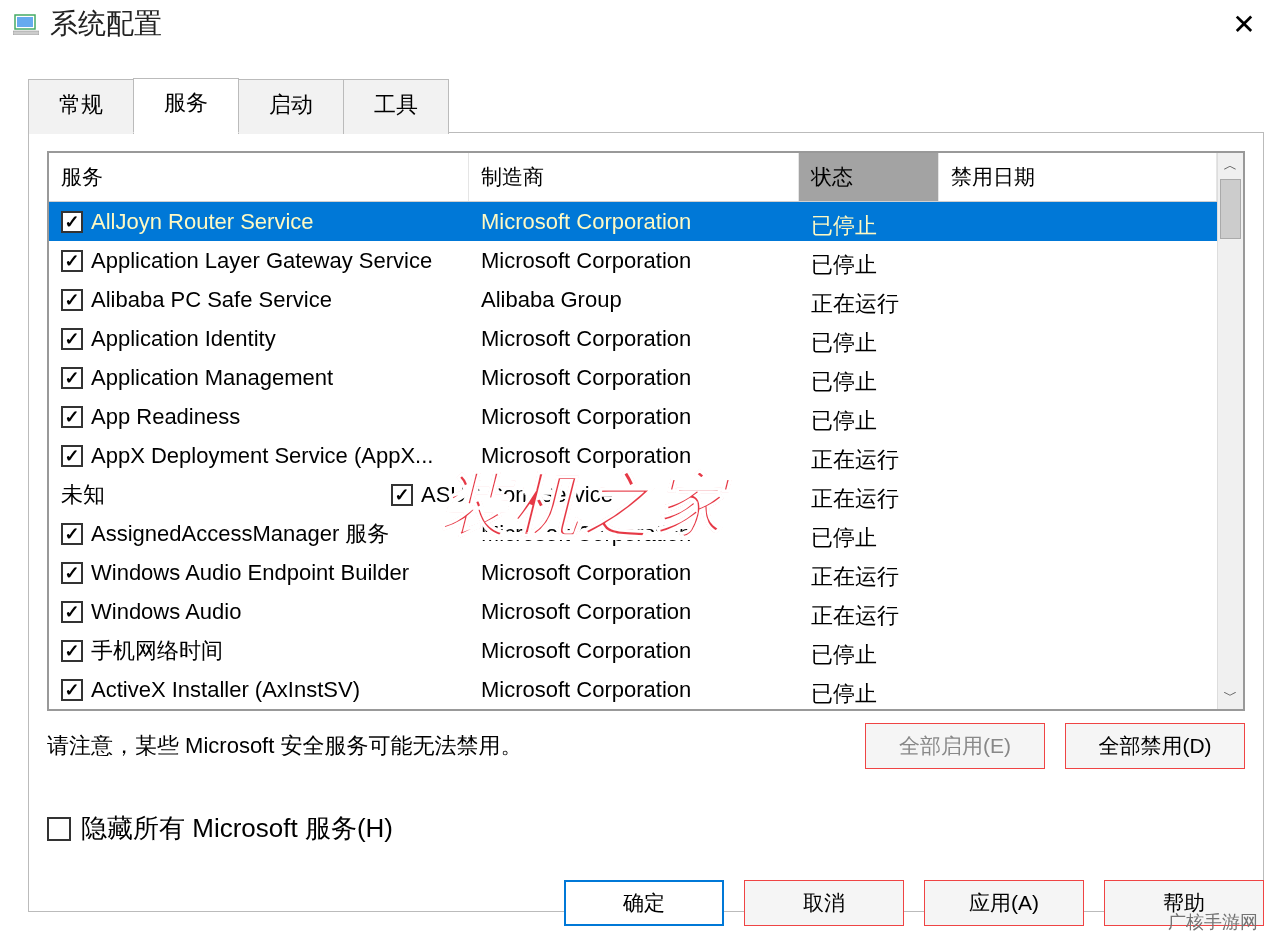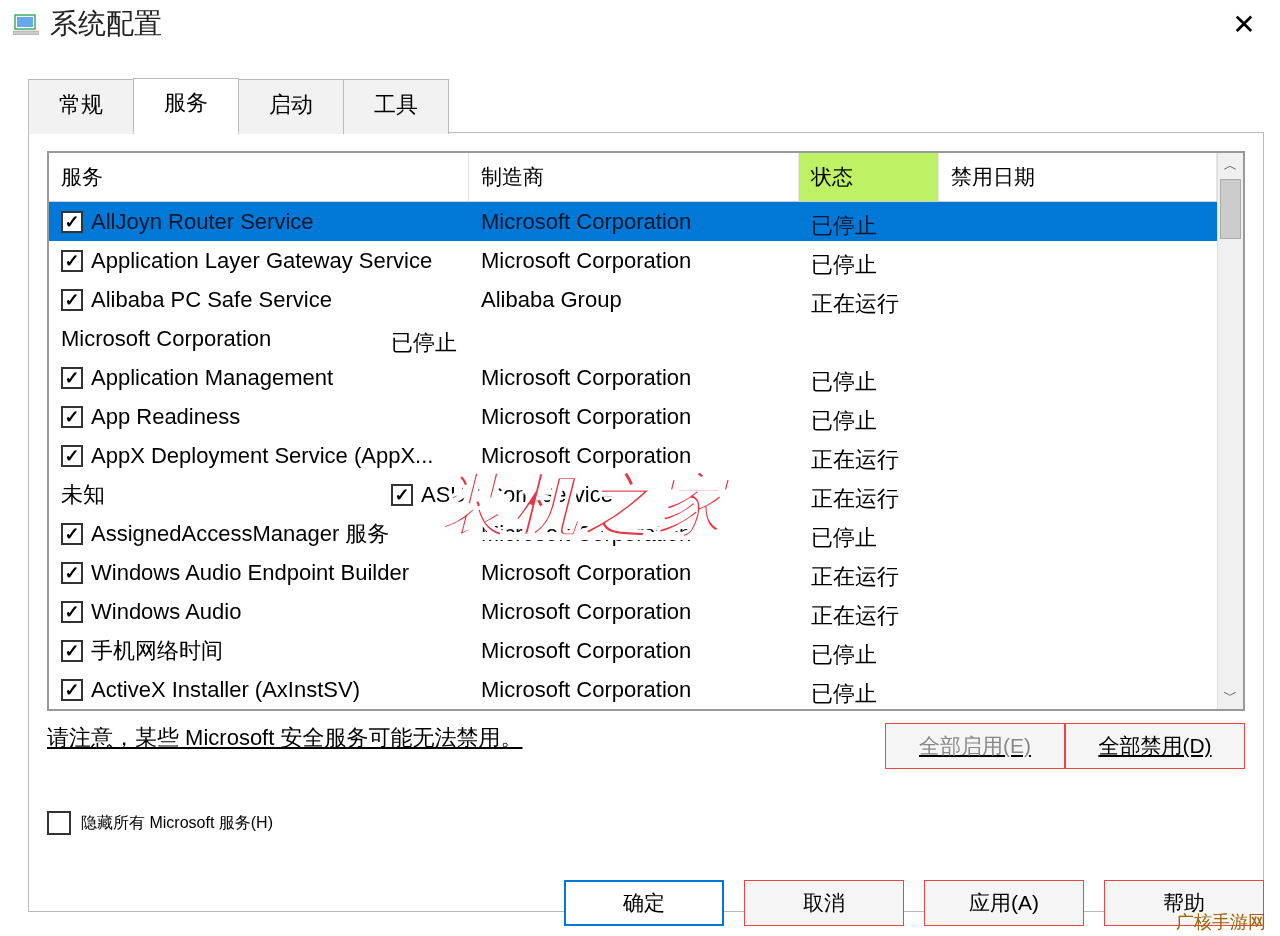--- a/index.html
+++ b/index.html
@@ -93,65 +93,66 @@
     border-bottom:1px solid #d0d0d0;
     font-size:21px;
     background:#fff;
   }
   .header-cell {
     padding:10px 12px;
     border-right:1px solid #e5e5e5;
     cursor:pointer;
   }
   .header-cell.sorted {
-    background:#bef264;
+    background:#a3a3a3;
   }
   .col-svc { width:420px; }
   .col-mfr { width:330px; flex-shrink:0; }
   .col-status { width:140px; flex-shrink:0; }
   .col-date { flex:1; }
   .rows { }
   .row {
     display:flex;
     align-items:center;
     font-size:22px;
     height:39px;
   }
-  .row.selected { background:#0078d7;color:#0f172a; }
+  .row.selected { background:#0078d7;color:#fef9c3; }
   .row.selected .chk { background:#fff; }
   .cell { padding:0 12px; overflow:hidden; white-space:nowrap; text-overflow:ellipsis; }
   .cell.svc { width:420px; display:flex; align-items:center; gap:8px; }
   .cell.mfr { width:330px; }
   .cell.status { width:140px;margin-top:9px; }
   .chk {
     width:22px;height:22px;border:2px solid #333;background:#fff;
     display:inline-flex;align-items:center;justify-content:center;
     flex-shrink:0;
   }
   .chk.checked::after {
     content:"✓";font-size:18px;color:#000;font-weight:bold;
   }
   .row.selected .chk.checked::after { color:#000; }
   .below {
     display:flex;
+    align-items:center;
     margin-top:12px;
-    text-decoration:underline;
+    gap:20px;
   }
   .note { font-size:22px; flex:1; }
   .btn {
     min-width:180px;height:46px;
     border:1px solid #ef4444;background:#f5f5f5;
     font-size:21px;cursor:pointer;
     display:flex;align-items:center;justify-content:center;
     font-family:inherit;
   }
   .btn.disabled { color:#888; }
   .hide-row {
     display:flex;align-items:center;gap:10px;
-    margin-top:42px;font-size:16px;
+    margin-top:42px;font-size:26px;
   }
   .hide-row .chk { width:24px;height:24px; }
   .bottom-buttons {
     position:absolute;
     right:16px;bottom:10px;
     display:flex;gap:20px;padding-left:16px;
   }
   .bottom-buttons .btn { min-width:160px; }
   .btn.primary { border:2px solid #0078d7; background:#fff; }
   .watermark {
@@ -159,22 +160,22 @@
     font-size:68px;font-weight:900;color:#e63946;
     font-family:"Microsoft YaHei",sans-serif;
     letter-spacing:4px;
     pointer-events:none;z-index:10;
     text-shadow:2px 2px 0 #fff;
     font-style:italic;
     text-decoration:underline;
     -webkit-text-stroke:1px #fff;
   }
   .corner-wm {
-    position:absolute;right:14px;bottom:2px;
-    font-size:18px;color:#a16207;pointer-events:none;
+    position:absolute;right:22px;bottom:2px;
+    font-size:18px;color:#737373;pointer-events:none;
   }
 </style>
 </head>
 <body>
 
 <div class="titlebar">
   <span class="icon">
     <svg width="26" height="22" viewBox="0 0 26 22">
       <rect x="2" y="2" width="20" height="14" fill="#fff" stroke="#4a6" stroke-width="1.5"></rect>
       <rect x="4" y="4" width="16" height="10" fill="#6ae"></rect>
@@ -220,20 +221,24 @@
           </div>
           <div class="row">
             <div class="cell svc">
               <span class="chk checked"></span>
               <span>Alibaba PC Safe Service</span>
             </div>
             <div class="cell mfr">Alibaba Group</div>
             <div class="cell status">正在运行</div>
           </div>
           <div class="row">
+            <div class="cell svc">
+              <span class="chk checked"></span>
+              <span>Application Identity</span>
+            </div>
             <div class="cell mfr">Microsoft Corporation</div>
             <div class="cell status">已停止</div>
           </div>
           <div class="row">
             <div class="cell svc">
               <span class="chk checked"></span>
               <span>Application Management</span>
             </div>
             <div class="cell mfr">Microsoft Corporation</div>
             <div class="cell status">已停止</div>

